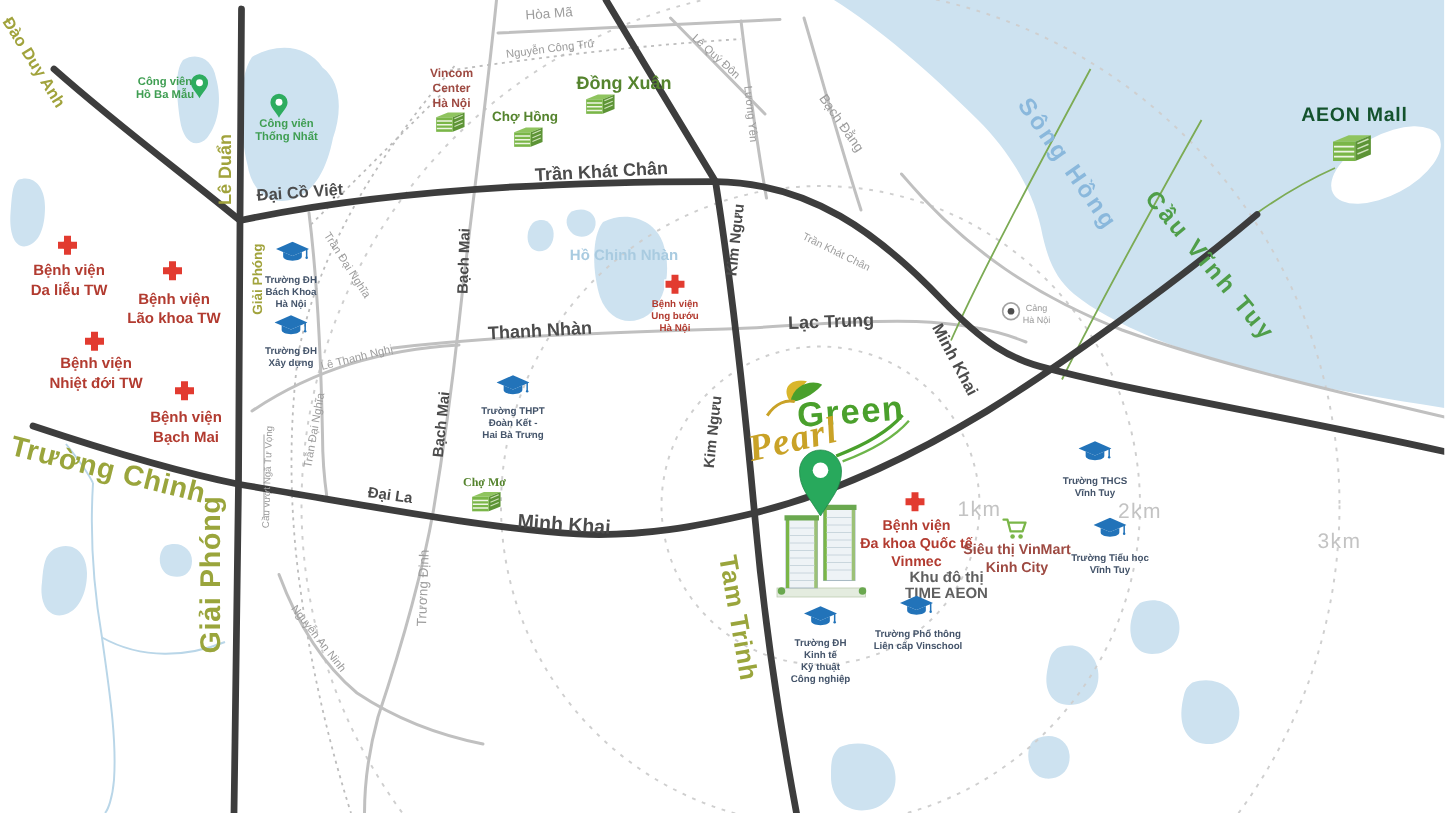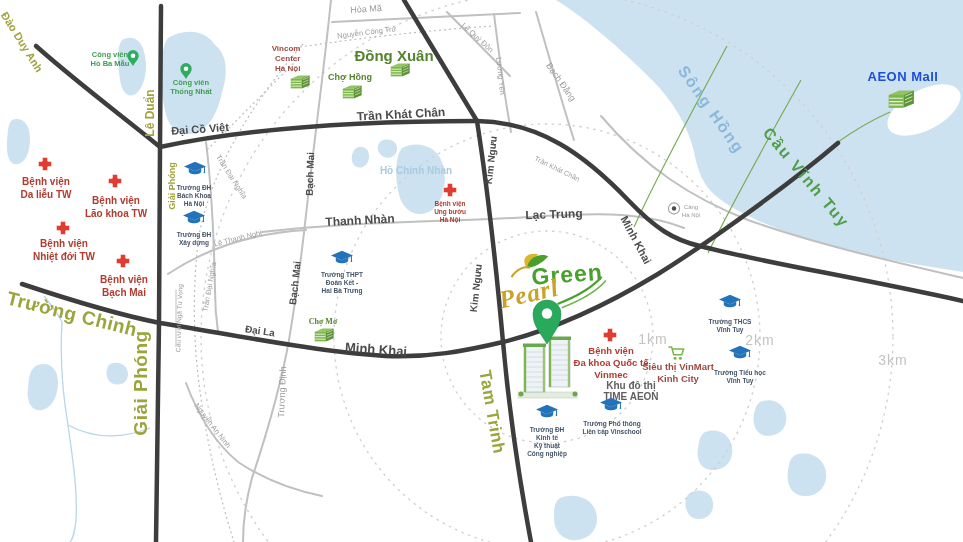--- a/index.html
+++ b/index.html
@@ -17,21 +17,21 @@
   .lc-lake{color:#a9cbe0;font-weight:600;}
   .lc-area{color:#5f5f5f;font-weight:600;}
   .lc-ring{color:#c3c3c3;font-weight:400;letter-spacing:1px;}
   .poi-icon{position:absolute;z-index:6;transform:translate(-50%,-50%);pointer-events:none;}
   .poi-text{position:absolute;z-index:6;transform:translate(-50%,-50%);white-space:pre;
             text-align:center;line-height:1.25;pointer-events:none;font-weight:bold;}
   .pt-hospital{color:#b23b30;}
   .pt-school{color:#44546a;font-weight:600;}
   .pt-market{color:#55842e;}
   .pt-maroon{color:#9e4a42;}
-  .pt-aeon{color:#1d4ed8;letter-spacing:.5px;}
+  .pt-aeon{color:#14532d;letter-spacing:.5px;}
   .pt-park{color:#3f9e52;font-weight:600;}
   .pt-port{color:#9a9a9a;font-weight:400;}
   
   .gp-logo{position:absolute;left:498px;top:252px;width:116px;height:62px;z-index:7;
            transform:rotate(-4deg);pointer-events:none;}
   .gp-green{position:absolute;left:34px;top:10px;font-size:23px;font-weight:bold;
             color:#4aa02c;letter-spacing:1px;}
   .gp-pearl{position:absolute;left:0px;top:26px;font-family:"Liberation Serif",serif;
             font-style:italic;font-weight:bold;font-size:25px;color:#c9a227;
             transform:rotate(-9deg);letter-spacing:1px;}
@@ -311,41 +311,41 @@
     <div class="poi-text pt-market" style="left: 350px; top: 78px; font-size: 9px;">Chợ Hồng</div>
     <div class="poi-icon" style="left: 400px; top: 71px;">
     <svg width="24" height="19" viewBox="0 0 26 20">
         <path d="M3 7.5 11.5 4 23.5 4 15 7.5Z" fill="#8fc45f"></path>
       <path d="M15 7.5 23.5 4v10.5L15 18Z" fill="#5d9436"></path>
       <rect x="3" y="7.5" width="12" height="10.5" fill="#7ab648"></rect>
       <path d="M3.5 10.2h11M3.5 12.9h11M3.5 15.6h11" stroke="#eef5e4" stroke-width="1"></path>
       <path d="M16.2 8.6l6-2.5M16.2 11.4l6-2.5M16.2 14.2l6-2.5" stroke="#cfe3bb" stroke-width="0.8"></path>
       </svg>
   </div>
-    <div class="poi-text pt-market" style="left: 394px; top: 56px; font-size: 15px;">Đồng Xuân</div>
+    <div class="poi-text pt-market" style="left: 416px; top: 56px; font-size: 12px;">Đồng Xuân</div>
     <div class="poi-icon" style="left: 324px; top: 336px;">
     <svg width="24" height="19" viewBox="0 0 26 20">
         <path d="M3 7.5 11.5 4 23.5 4 15 7.5Z" fill="#8fc45f"></path>
       <path d="M15 7.5 23.5 4v10.5L15 18Z" fill="#5d9436"></path>
       <rect x="3" y="7.5" width="12" height="10.5" fill="#7ab648"></rect>
       <path d="M3.5 10.2h11M3.5 12.9h11M3.5 15.6h11" stroke="#eef5e4" stroke-width="1"></path>
       <path d="M16.2 8.6l6-2.5M16.2 11.4l6-2.5M16.2 14.2l6-2.5" stroke="#cfe3bb" stroke-width="0.8"></path>
       </svg>
   </div>
     <div class="poi-text pt-market" style="left: 323px; top: 322px; font-size: 8px; font-family: Liberation Serif, serif;">Chợ Mơ</div>
     <div class="poi-icon" style="left: 300px; top: 83px;">
     <svg width="24" height="19" viewBox="0 0 26 20">
         <path d="M3 7.5 11.5 4 23.5 4 15 7.5Z" fill="#8fc45f"></path>
       <path d="M15 7.5 23.5 4v10.5L15 18Z" fill="#5d9436"></path>
       <rect x="3" y="7.5" width="12" height="10.5" fill="#7ab648"></rect>
       <path d="M3.5 10.2h11M3.5 12.9h11M3.5 15.6h11" stroke="#eef5e4" stroke-width="1"></path>
       <path d="M16.2 8.6l6-2.5M16.2 11.4l6-2.5M16.2 14.2l6-2.5" stroke="#cfe3bb" stroke-width="0.8"></path>
       </svg>
   </div>
-    <div class="poi-text pt-maroon" style="left: 286px; top: 59px; font-size: 8px; text-align: right;">Vincom
+    <div class="poi-text pt-maroon" style="left: 301px; top: 59px; font-size: 8px;">Vincom
 Center
 Hà Nội</div>
     <div class="poi-icon" style="left: 901px; top: 100px;">
     <svg width="32" height="25" viewBox="0 0 26 20">
         <path d="M3 7.5 11.5 4 23.5 4 15 7.5Z" fill="#8fc45f"></path>
       <path d="M15 7.5 23.5 4v10.5L15 18Z" fill="#5d9436"></path>
       <rect x="3" y="7.5" width="12" height="10.5" fill="#7ab648"></rect>
       <path d="M3.5 10.2h11M3.5 12.9h11M3.5 15.6h11" stroke="#eef5e4" stroke-width="1"></path>
       <path d="M16.2 8.6l6-2.5M16.2 11.4l6-2.5M16.2 14.2l6-2.5" stroke="#cfe3bb" stroke-width="0.8"></path>
       </svg>

